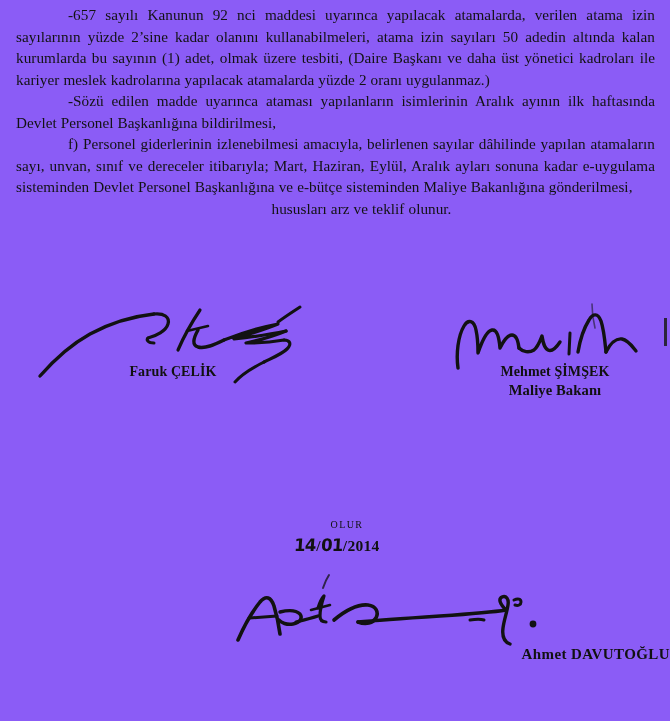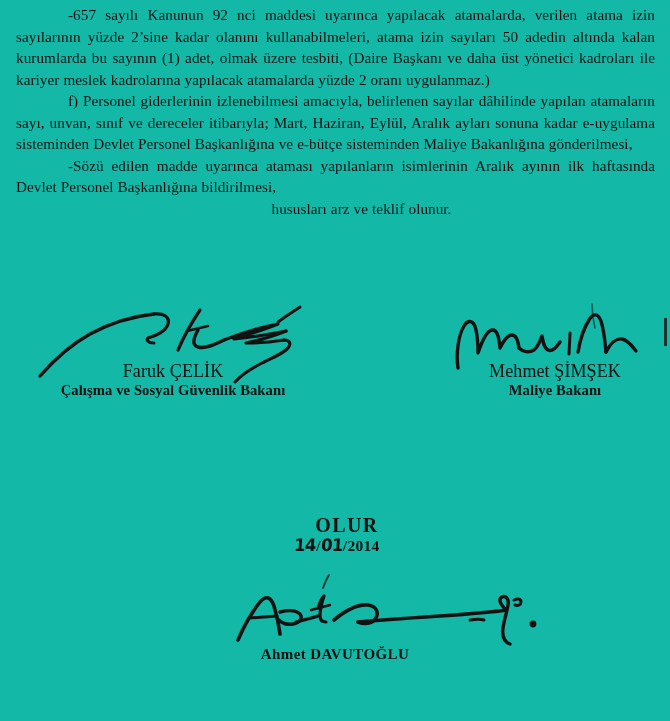--- a/index.html
+++ b/index.html
@@ -15,21 +15,21 @@
     color: #111111;
     overflow: hidden;
     position: relative;
     -webkit-font-smoothing: antialiased;
   }
 
   .page {
     position: relative;
     width: 670px;
     height: 721px;
-    background: #14b8a6;
+    background: #8b5cf6;
   }
 
   
   .body-text {
     position: absolute;
     left: 16px;
     top: 4px;
     width: 639px;
   }
 
@@ -69,22 +69,22 @@
     height: 62px;
   }
   .sign-ink svg {
     position: absolute;
     left: 0;
     top: 0;
     overflow: visible;
   }
 
   .sign-name {
-    font-size: 18px;
-    font-weight: normal;
+    font-size: 14px;
+    font-weight: bold;
     line-height: 19px;
     letter-spacing: 0.1px;
     white-space: nowrap;
   }
   .sign-title {
     font-size: 14.6px;
     font-weight: bold;
     line-height: 19px;
     letter-spacing: 0.1px;
     white-space: nowrap;
@@ -92,22 +92,22 @@
 
   
   .olur-block {
     position: absolute;
     left: 0;
     top: 516px;
     width: 670px;
     text-align: center;
   }
   .olur-word {
-    font-size: 20px;
-    font-weight: bold;
+    font-size: 10px;
+    font-weight: normal;
     letter-spacing: 1.4px;
     line-height: 18px;
     display: block;
     margin-left: 24px;
   }
   .olur-date {
     display: block;
     font-size: 15.5px;
     font-weight: bold;
     line-height: 20px;
@@ -124,21 +124,21 @@
     display: inline-block;
     transform: skewX(-4deg) scaleY(1.05);
   }
 
   
   .pm-block {
     position: absolute;
     left: 0;
     top: 572px;
     width: 670px;
-    text-align: center;
+    text-align: right;
   }
   .pm-ink {
     position: relative;
     height: 72px;
     width: 670px;
   }
   .pm-ink svg {
     position: absolute;
     left: 0;
     top: 0;
@@ -168,22 +168,22 @@
     opacity: 0.85;
   }
 </style>
 </head>
 <body>
 
 <div class="page">
 
   <div class="body-text">
     <p class="para">-657 sayılı Kanunun 92 nci maddesi uyarınca yapılacak atamalarda, verilen atama izin sayılarının yüzde 2’sine kadar olanını kullanabilmeleri, atama izin sayıları 50 adedin altında kalan kurumlarda bu sayının (1) adet, olmak üzere tesbiti, (Daire Başkanı ve daha üst yönetici kadroları ile kariyer meslek kadrolarına yapılacak atamalarda yüzde 2 oranı uygulanmaz.)</p>
+    <p class="para">-Sözü edilen madde uyarınca ataması yapılanların isimlerinin Aralık ayının ilk haftasında Devlet Personel Başkanlığına bildirilmesi,</p>
     <p class="para">f) Personel giderlerinin izlenebilmesi amacıyla, belirlenen sayılar dâhilinde yapılan atamaların sayı, unvan, sınıf ve dereceler itibarıyla; Mart, Haziran, Eylül, Aralık ayları sonuna kadar e-uygulama sisteminden Devlet Personel Başkanlığına ve e-bütçe sisteminden Maliye Bakanlığına gönderilmesi,</p>
-    <p class="para">-Sözü edilen madde uyarınca ataması yapılanların isimlerinin Aralık ayının ilk haftasında Devlet Personel Başkanlığına bildirilmesi,</p>
     <p class="para last-line-free">hususları arz ve teklif olunur.</p>
   </div>
 
   <div class="sign-row">
 
     <div class="sign-block left">
       <div class="sign-ink">
         <svg width="290" height="68" viewBox="0 0 290 68" aria-hidden="true">
           <g fill="none" stroke="#121212" stroke-linecap="round" stroke-linejoin="round">
             <path d="M12,76 C26,60 44,44 62,34 C86,21 108,16 126,14" stroke-width="3.4"></path>
@@ -194,21 +194,20 @@
             <path d="M170,30 C165,39 164,45 170,47 C177,49 186,45 196,40" stroke-width="3.4"></path>
             <path d="M196,40 C214,33 234,27 250,24 C238,29 222,34 206,39 C224,37 244,34 258,31" stroke-width="3.2" fill="#121212"></path>
             <path d="M258,31 C246,36 232,40 218,43 C230,43 244,42 256,40" stroke-width="3.2"></path>
             <path d="M256,40 C262,40 264,44 259,49 C254,54 244,58 236,62" stroke-width="3.2"></path>
             <path d="M236,62 C226,67 215,73 207,82" stroke-width="3"></path>
             <path d="M250,22 C258,16 266,11 272,7" stroke-width="3"></path>
           </g>
         </svg>
       </div>
       <div class="sign-name">Faruk ÇELİK</div>
-      <div class="sign-title">Çalışma ve Sosyal Güvenlik Bakanı</div>
     </div>
 
     <div class="sign-block right">
       <div class="sign-ink">
         <svg width="250" height="68" viewBox="0 0 250 68" aria-hidden="true">
           <g fill="none" stroke="#121212" stroke-linecap="round" stroke-linejoin="round">
             <path d="M28,68 C26,54 28,36 34,26 C38,19 44,20 46,30 C48,39 48,47 48,53
                      C52,41 57,31 62,30 C67,29 69,37 70,48
                      C74,40 78,35 82,35 C86,35 88,40 89,48" stroke-width="3.4"></path>
             <path d="M89,48 C93,52 99,53 104,50 C108,47 110,41 112,36

